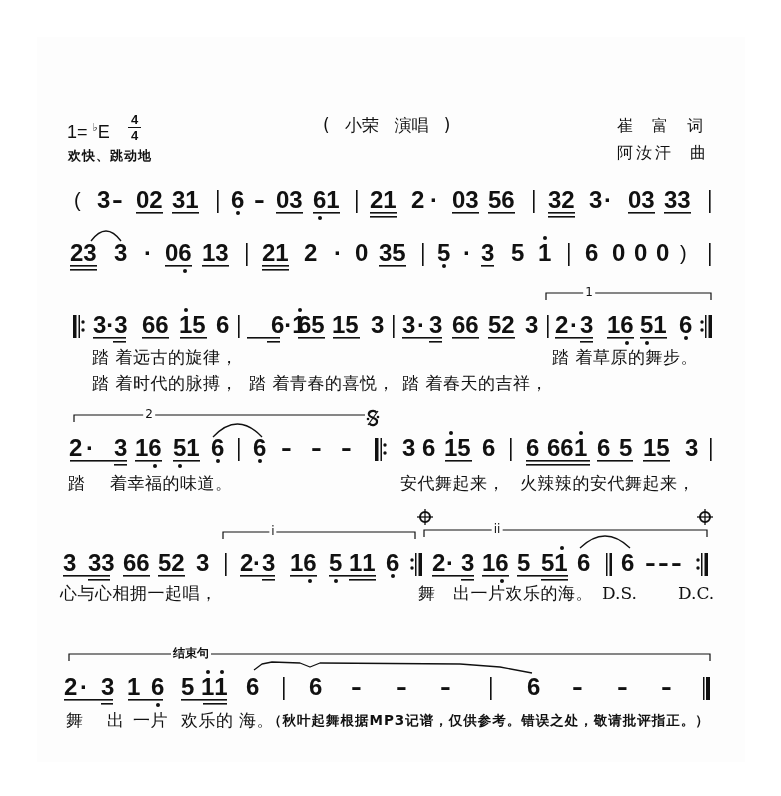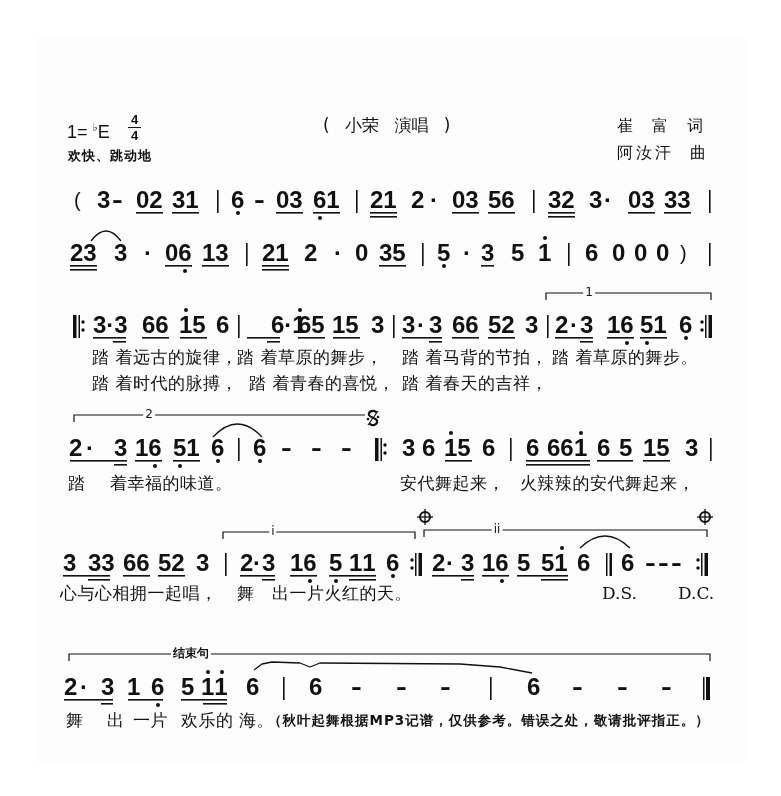--- a/index.html
+++ b/index.html
@@ -238,22 +238,20 @@
       <span class="tok" style="left: 488px; top: 313px;"><span class="c">5</span><span class="c">2</span></span>
       <span class="tok" style="left: 525px; top: 313px;"><span class="c">3</span></span>
       <span class="tok" style="left: 555px; top: 313px;"><span class="c">2</span></span>
       <span class="tok" style="left: 570px; top: 313px;"><span class="c">·</span></span>
       <span class="tok" style="left: 580px; top: 313px;"><span class="c">3</span></span>
       <span class="tok" style="left: 607px; top: 313px;"><span class="c">1</span><span class="c lo" style="--lo: 30px;">6</span></span>
       <span class="tok" style="left: 640px; top: 313px;"><span class="c lo" style="--lo: 30px;">5</span><span class="c">1</span></span>
       <span class="tok" style="left: 679px; top: 313px;"><span class="c lo" style="--lo: 25px;">6</span></span>
       <span class="vlabel" style="left: 589px; top: 286px;">1</span>
       <span class="lyr" style="left: 92px; top: 348px;">踏 着远古的旋律，</span>
-      <span class="lyr" style="left: 237px; top: 348px;">踏 着草原的舞步，</span>
-      <span class="lyr" style="left: 402px; top: 348px;">踏 着马背的节拍，</span>
       <span class="lyr" style="left: 552px; top: 348px;">踏 着草原的舞步。</span>
       <span class="lyr" style="left: 92px; top: 374px;">踏 着时代的脉搏，</span>
       <span class="lyr" style="left: 249px; top: 374px;">踏 着青春的喜悦，</span>
       <span class="lyr" style="left: 402px; top: 374px;">踏 着春天的吉祥，</span>
       <span class="tok" style="left: 69px; top: 436px;"><span class="c">2</span></span>
       <span class="tok" style="left: 86px; top: 436px;"><span class="c">·</span></span>
       <span class="tok" style="left: 114px; top: 436px;"><span class="c">3</span></span>
       <span class="tok" style="left: 135px; top: 436px;"><span class="c">1</span><span class="c lo" style="--lo: 30px;">6</span></span>
       <span class="tok" style="left: 173px; top: 436px;"><span class="c lo" style="--lo: 30px;">5</span><span class="c">1</span></span>
       <span class="tok" style="left: 211px; top: 436px;"><span class="c lo" style="--lo: 25px;">6</span></span>
@@ -296,21 +294,21 @@
       <span class="tok" style="left: 517px; top: 551px;"><span class="c">5</span></span>
       <span class="tok" style="left: 541px; top: 551px;"><span class="c">5</span><span class="c hi">1</span></span>
       <span class="tok" style="left: 577px; top: 551px;"><span class="c">6</span></span>
       <span class="tok" style="left: 621px; top: 551px;"><span class="c">6</span></span>
       <span class="tok dash" style="left: 645px; top: 551px;"><span class="c">-</span></span>
       <span class="tok dash" style="left: 658px; top: 551px;"><span class="c">-</span></span>
       <span class="tok dash" style="left: 671px; top: 551px;"><span class="c">-</span></span>
       <span class="vlabel" style="left: 273px; top: 525px;">i</span>
       <span class="vlabel" style="left: 497px; top: 523px;">ii</span>
       <span class="lyr" style="left: 60px; top: 584px;">心与心相拥一起唱，</span>
-      <span class="lyr" style="left: 237px; top: 584px;">舞　出一片火红的天。</span>
+      <span class="lyr" style="left: 418px; top: 584px;">舞　出一片欢乐的海。</span>
       <span class="lyr dir" style="left: 602px; top: 584px;">D.S.</span>
       <span class="lyr dir" style="left: 678px; top: 584px;">D.C.</span>
       <span class="tok" style="left: 64px; top: 675px;"><span class="c">2</span></span>
       <span class="tok" style="left: 80px; top: 675px;"><span class="c">·</span></span>
       <span class="tok" style="left: 101px; top: 675px;"><span class="c">3</span></span>
       <span class="tok" style="left: 127px; top: 675px;"><span class="c">1</span></span>
       <span class="tok" style="left: 151px; top: 675px;"><span class="c lo" style="--lo: 30px;">6</span></span>
       <span class="tok" style="left: 181px; top: 675px;"><span class="c">5</span></span>
       <span class="tok" style="left: 201px; top: 675px;"><span class="c hi">1</span><span class="c hi">1</span></span>
       <span class="tok" style="left: 246px; top: 675px;"><span class="c">6</span></span>

